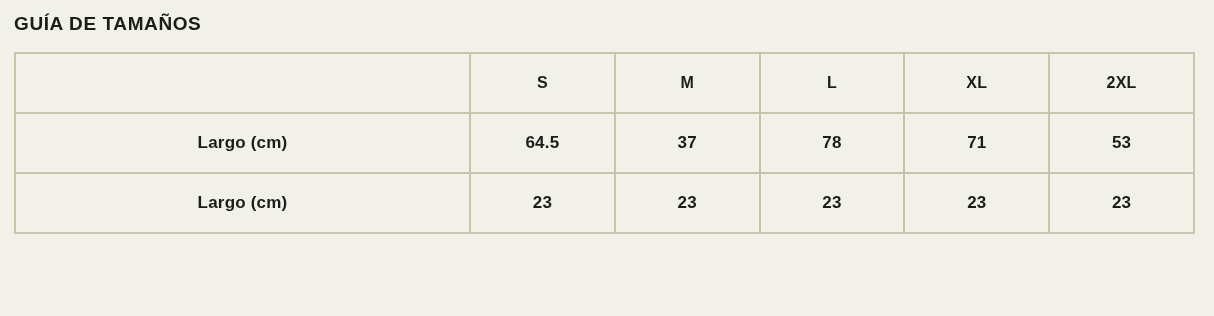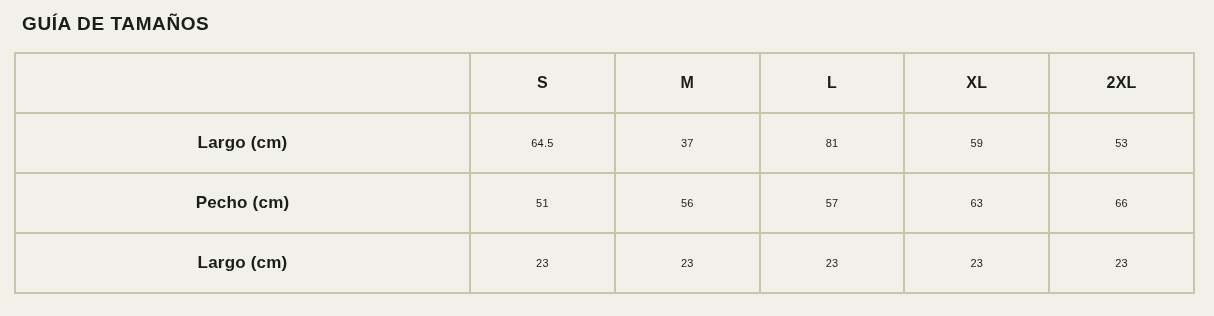--- a/index.html
+++ b/index.html
@@ -25,21 +25,20 @@
   .page-title {
     position: absolute;
     left: 14px;
     top: 13px;
     font-size: 19px;
     font-weight: 700;
     letter-spacing: 0.6px;
     color: #1c1c18;
     line-height: 1.2;
     white-space: nowrap;
-    margin-left: 8px;
   }
 
   .size-table-wrap {
     position: absolute;
     left: 14px;
     top: 52px;
     width: 1179px;
   }
 
   table.size-table {
@@ -74,22 +73,22 @@
     letter-spacing: 0.3px;
   }
 
   table.size-table th.row-label {
     font-size: 17px;
     font-weight: 700;
     letter-spacing: 0.2px;
   }
 
   table.size-table td.measure-cell {
-    font-size: 11px;
-    font-weight: 400;
+    font-size: 17px;
+    font-weight: 700;
     letter-spacing: 0.2px;
   }
 </style>
 </head>
 <body>
 
 <div class="page">
 
   <div class="page-title">GUÍA DE TAMAÑOS</div>
 
@@ -113,33 +112,25 @@
           <th class="size-head">XL</th>
           <th class="size-head">2XL</th>
         </tr>
       </thead>
 
       <tbody>
         <tr>
           <th class="row-label">Largo (cm)</th>
           <td class="measure-cell">64.5</td>
           <td class="measure-cell">37</td>
-          <td class="measure-cell">81</td>
-          <td class="measure-cell">59</td>
+          <td class="measure-cell">78</td>
+          <td class="measure-cell">71</td>
           <td class="measure-cell">53</td>
         </tr>
 
-        <tr>
-          <th class="row-label">Pecho (cm)</th>
-          <td class="measure-cell">51</td>
-          <td class="measure-cell">56</td>
-          <td class="measure-cell">57</td>
-          <td class="measure-cell">63</td>
-          <td class="measure-cell">66</td>
-        </tr>
 
         <tr>
           <th class="row-label">Largo (cm)</th>
           <td class="measure-cell">23</td>
           <td class="measure-cell">23</td>
           <td class="measure-cell">23</td>
           <td class="measure-cell">23</td>
           <td class="measure-cell">23</td>
         </tr>
       </tbody>

